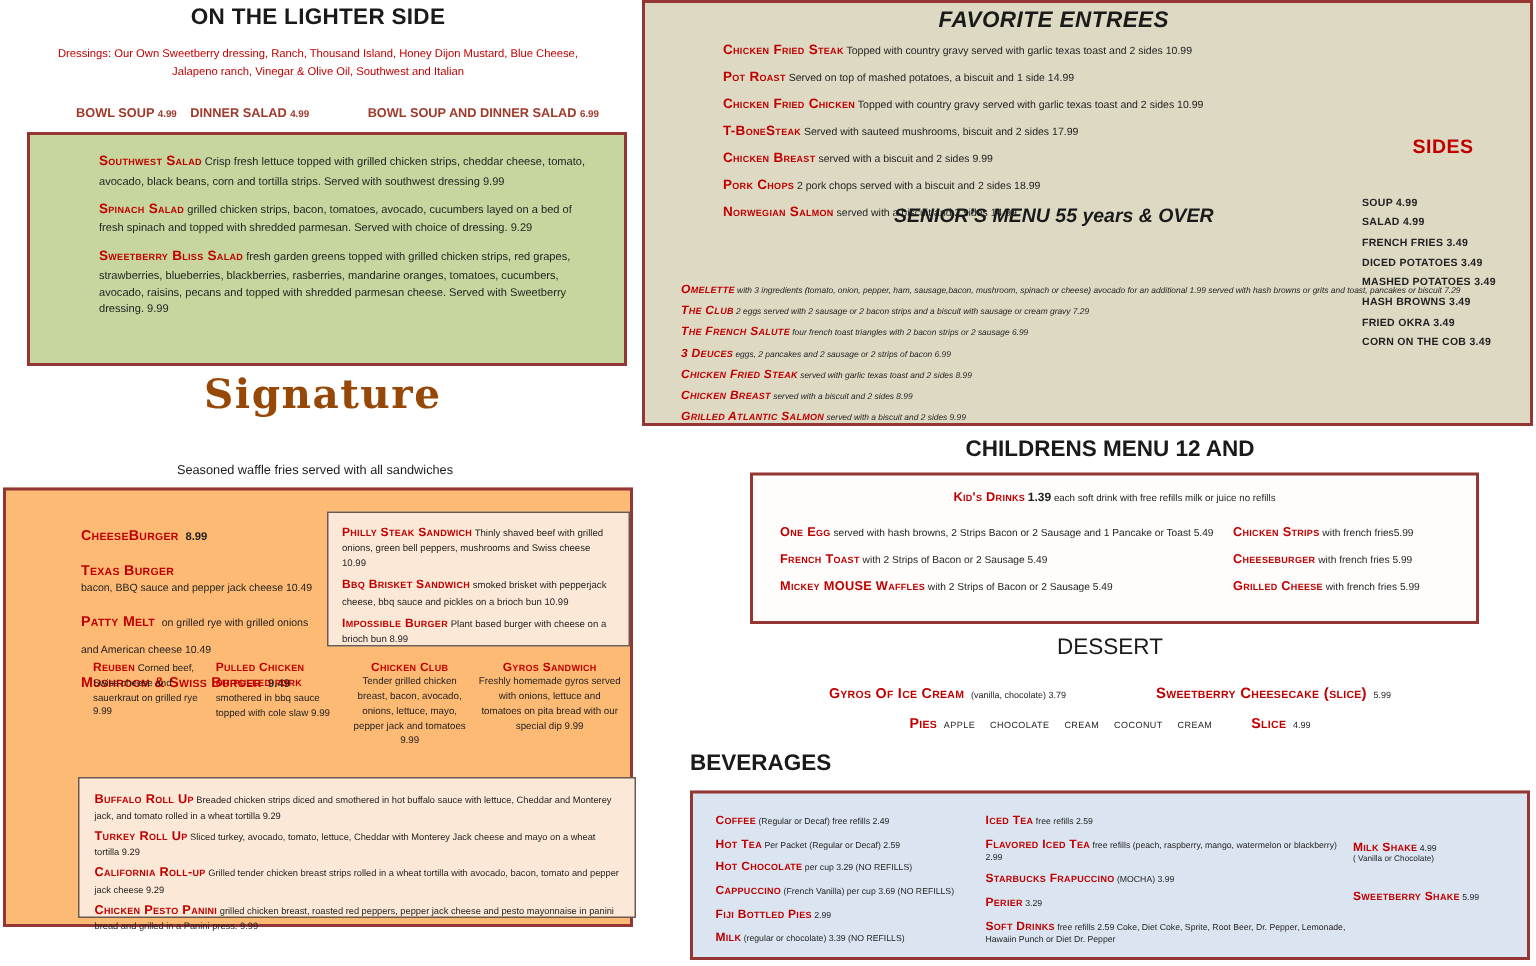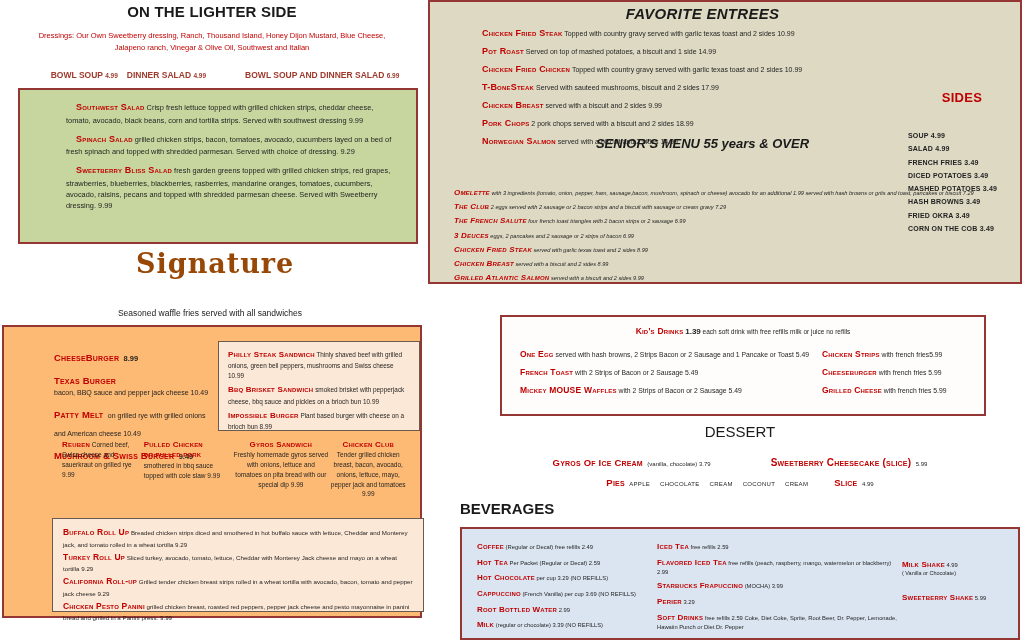--- a/index.html
+++ b/index.html
@@ -15,21 +15,21 @@
 
   
   .lighter-title { left:0; top:3px; width:424px; text-align:center; font-size:15px; font-weight:bold; letter-spacing:.2px; }
   .dressings { left:32px; top:30px; width:360px; text-align:center; color:#c00000; font-size:7.5px; line-height:1.6; }
   .bowl-line { left:40px; top:70px; width:370px; display:flex; justify-content:center; gap:9px; color:#9e3a2b; font-weight:bold; font-size:8.5px; }
   .bowl-line .bowl-item:last-child { margin-left:30px; }
   .bowl-item .bprice { font-size:6.5px; font-weight:bold; color:#9e3a2b; }
 
   .salad-box { left:18px; top:88px; width:400px; height:156px; background:#c6d69e; border:2px solid #943634; padding:11px 22px 0 46px; }
   .salad-item { margin-bottom:7px; font-size:7.4px; line-height:1.5; }
-  .salad-item .nm { font-size:9px;margin-left:10px; }
+  .salad-item .nm { font-size:9px; }
 
   
   .signature-logo { left:136px; top:248px; font-family:"DejaVu Serif", serif; font-weight:bold; font-size:27px; color:#974806; letter-spacing:1px; }
   .sandwich-title { left:0; top:287px; width:420px; text-align:center; color:#c00000; font-weight:bold; font-size:11.5px; letter-spacing:.4px; }
   .sandwich-note { left:0; top:308px; width:420px; text-align:center; font-size:8.5px; }
 
   .sandwich-box { left:2px; top:325px; width:420px; height:293px; background:#fdba74; border:2px solid #943634; }
   .burgers { position:absolute; left:50px; top:20px; width:162px; }
   .burger-row { margin-bottom:5px; }
   .burgers .nm { font-size:9.5px; }
@@ -193,28 +193,28 @@
     <div class="row2">
       <div class="r2col c-r1">
         <span class="nm">Reuben</span>
         <span class="desc">Corned beef, Swiss cheese and sauerkraut on grilled rye  9.99</span>
       </div>
       <div class="r2col c-r2">
         <span class="nm">Pulled Chicken</span>
         <span class="nm">or pulled pork</span>
         <span class="desc">smothered in bbq sauce topped with cole slaw 9.99</span>
       </div>
+      <div class="r2col c-r3">
+        <span class="nm">Chicken Club</span>
+        <span class="desc">Tender grilled chicken breast, bacon, avocado, onions, lettuce, mayo, pepper jack and tomatoes 9.99</span>
+      </div>
       <div class="r2col c-r4">
         <span class="nm">Gyros Sandwich</span>
         <span class="desc">Freshly homemade gyros served with onions, lettuce and tomatoes on pita bread with our special dip 9.99</span>
       </div>
-      <div class="r2col c-r3">
-        <span class="nm">Chicken Club</span>
-        <span class="desc">Tender grilled chicken breast, bacon, avocado, onions, lettuce, mayo, pepper jack and tomatoes 9.99</span>
-      </div>
     </div>
 
     <div class="rollup-box">
 
         <div class="rollup-item">
           <span class="nm">Buffalo Roll Up</span>
           <span class="desc">Breaded chicken strips diced and smothered in hot  buffalo sauce with lettuce, Cheddar and Monterey jack, and tomato rolled in a wheat tortilla 9.29</span>
         </div>
 
         <div class="rollup-item">
@@ -330,20 +330,21 @@
           <span class="desc">served with a biscuit and 2 sides  8.99</span>
         </div>
 
         <div class="senior-item">
           <span class="nm">Grilled Atlantic Salmon</span>
           <span class="desc">served with a biscuit and 2 sides   9.99</span>
         </div>
       </div>
   </div>
 
+  <div class="abs childrens-title">CHILDRENS MENU 12 AND</div>
   <div class="abs kids-box">
     <div class="kids-drinks">
       <span class="nm">Kid's Drinks</span>
       <span class="price">1.39</span>
       <span class="desc">each  soft drink with free refills milk or juice no refills</span>
     </div>
     <div class="kids-cols">
       <div class="kids-col-left">
 
           <div class="kids-item">
@@ -421,21 +422,21 @@
           <span class="nm">Hot Chocolate</span>
           <span class="desc">per cup  3.29          (NO REFILLS)</span>
         </div>
 
         <div class="bev-item">
           <span class="nm">Cappuccino</span>
           <span class="desc">(French Vanilla) per cup  3.69   (NO REFILLS)</span>
         </div>
 
         <div class="bev-item">
-          <span class="nm">Root Bottled Water</span>
+          <span class="nm">Fiji Bottled Pies</span>
           <span class="desc">2.99</span>
         </div>
 
         <div class="bev-item">
           <span class="nm">Milk</span>
           <span class="desc">(regular or chocolate) 3.39    (NO REFILLS)</span>
         </div>
       </div>
     <div class="bev-col2">
 

